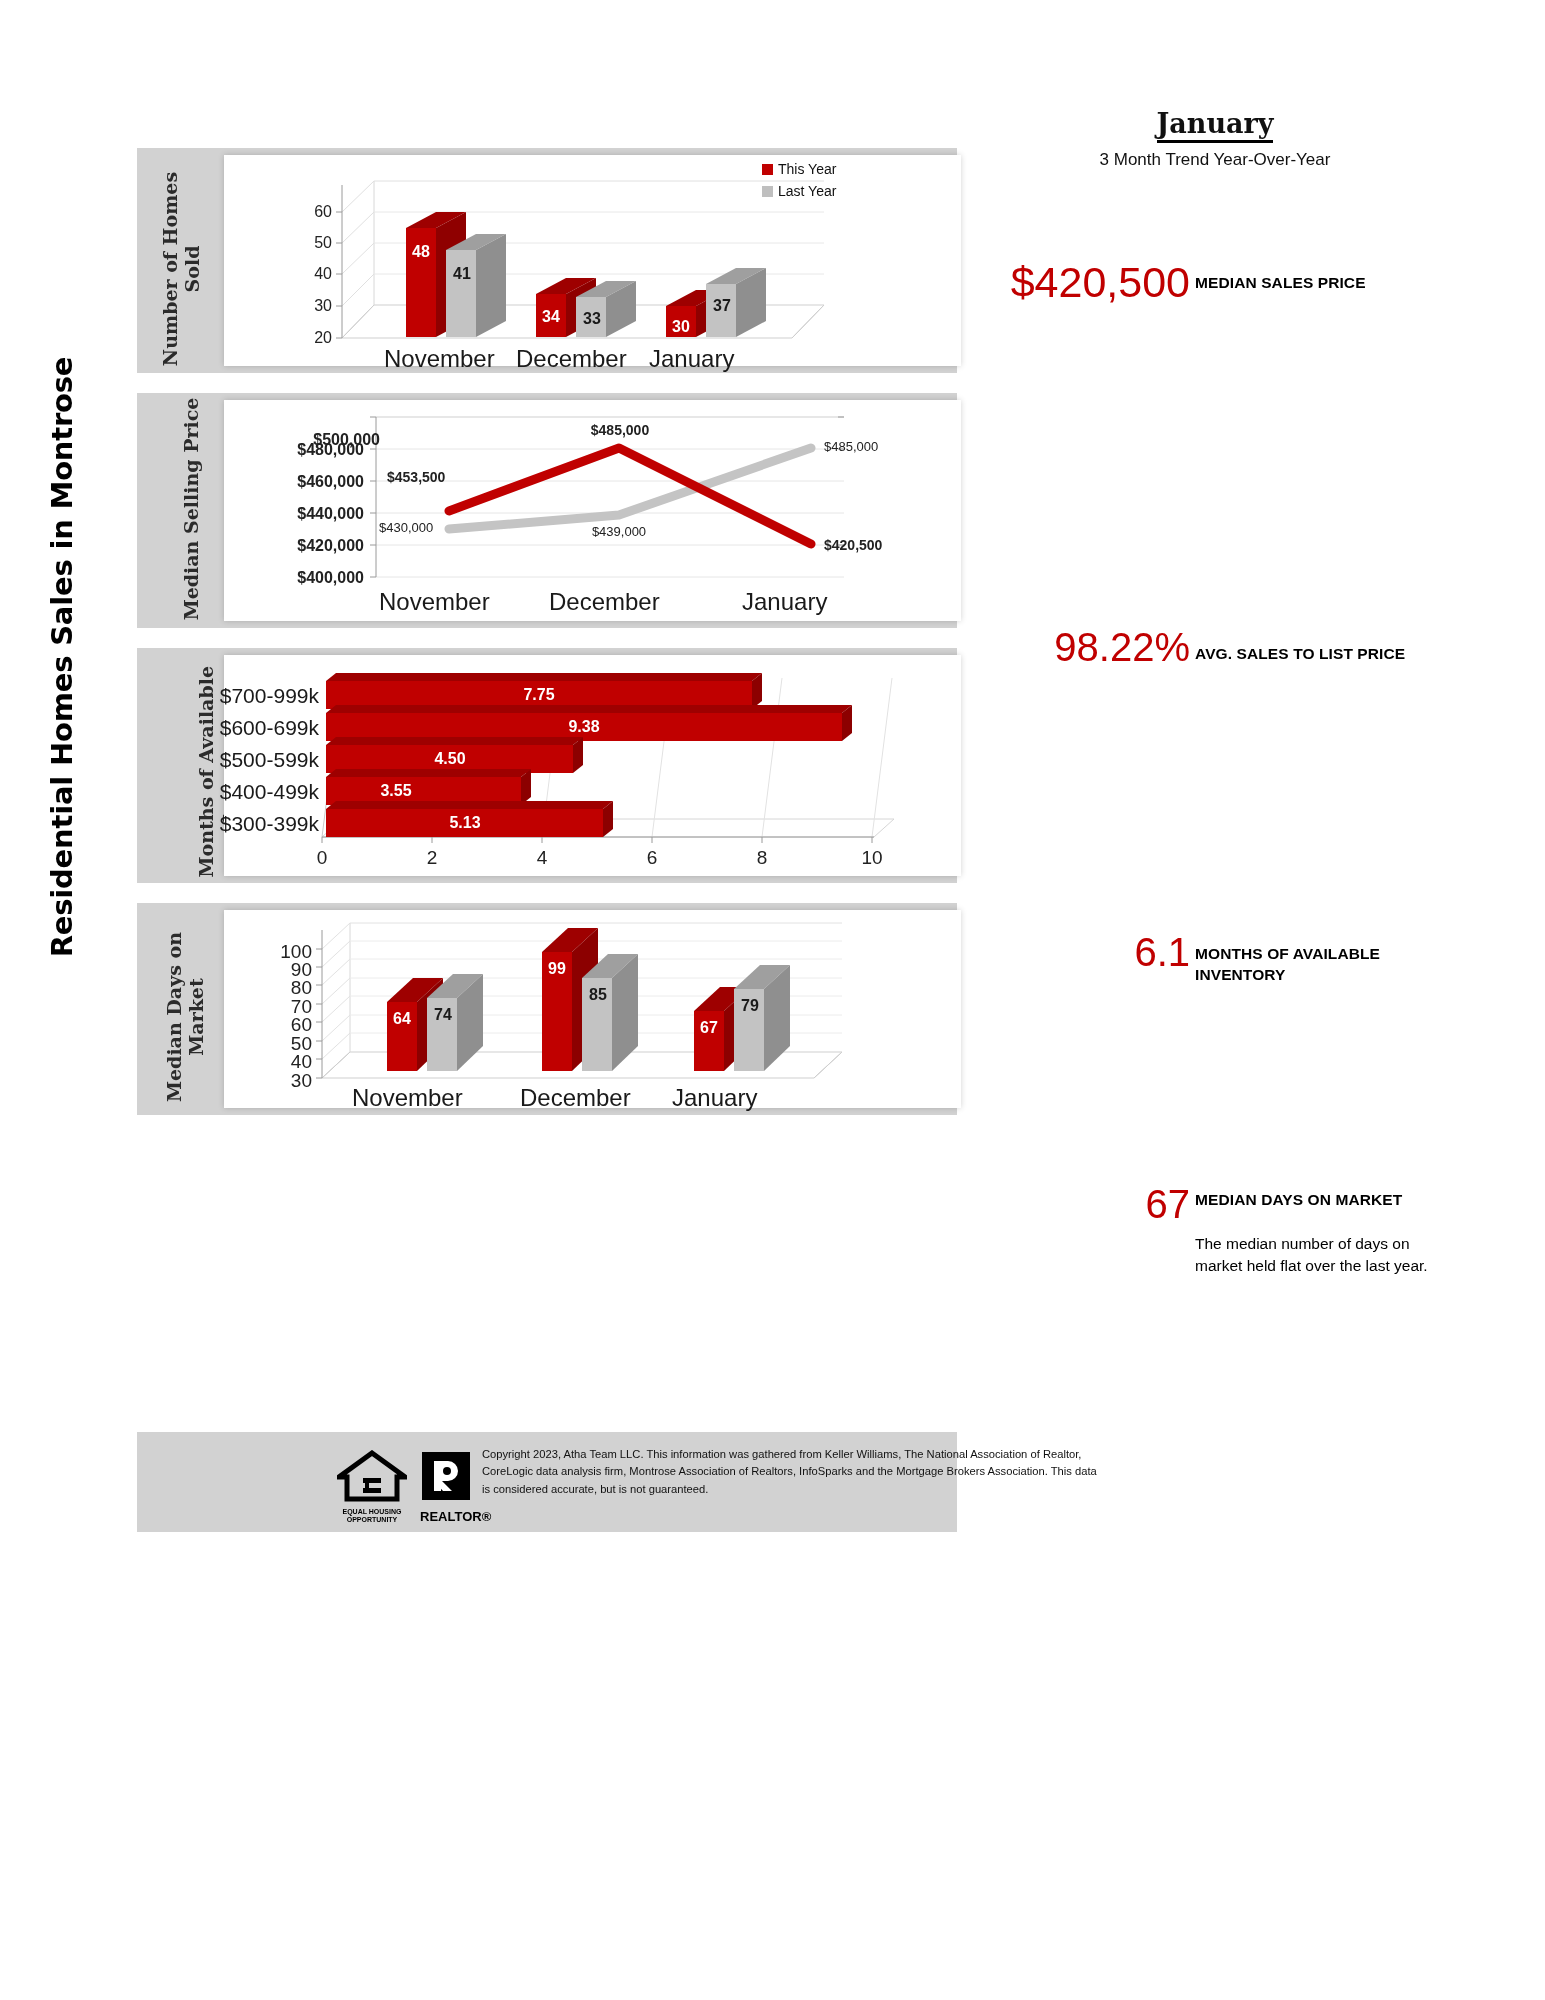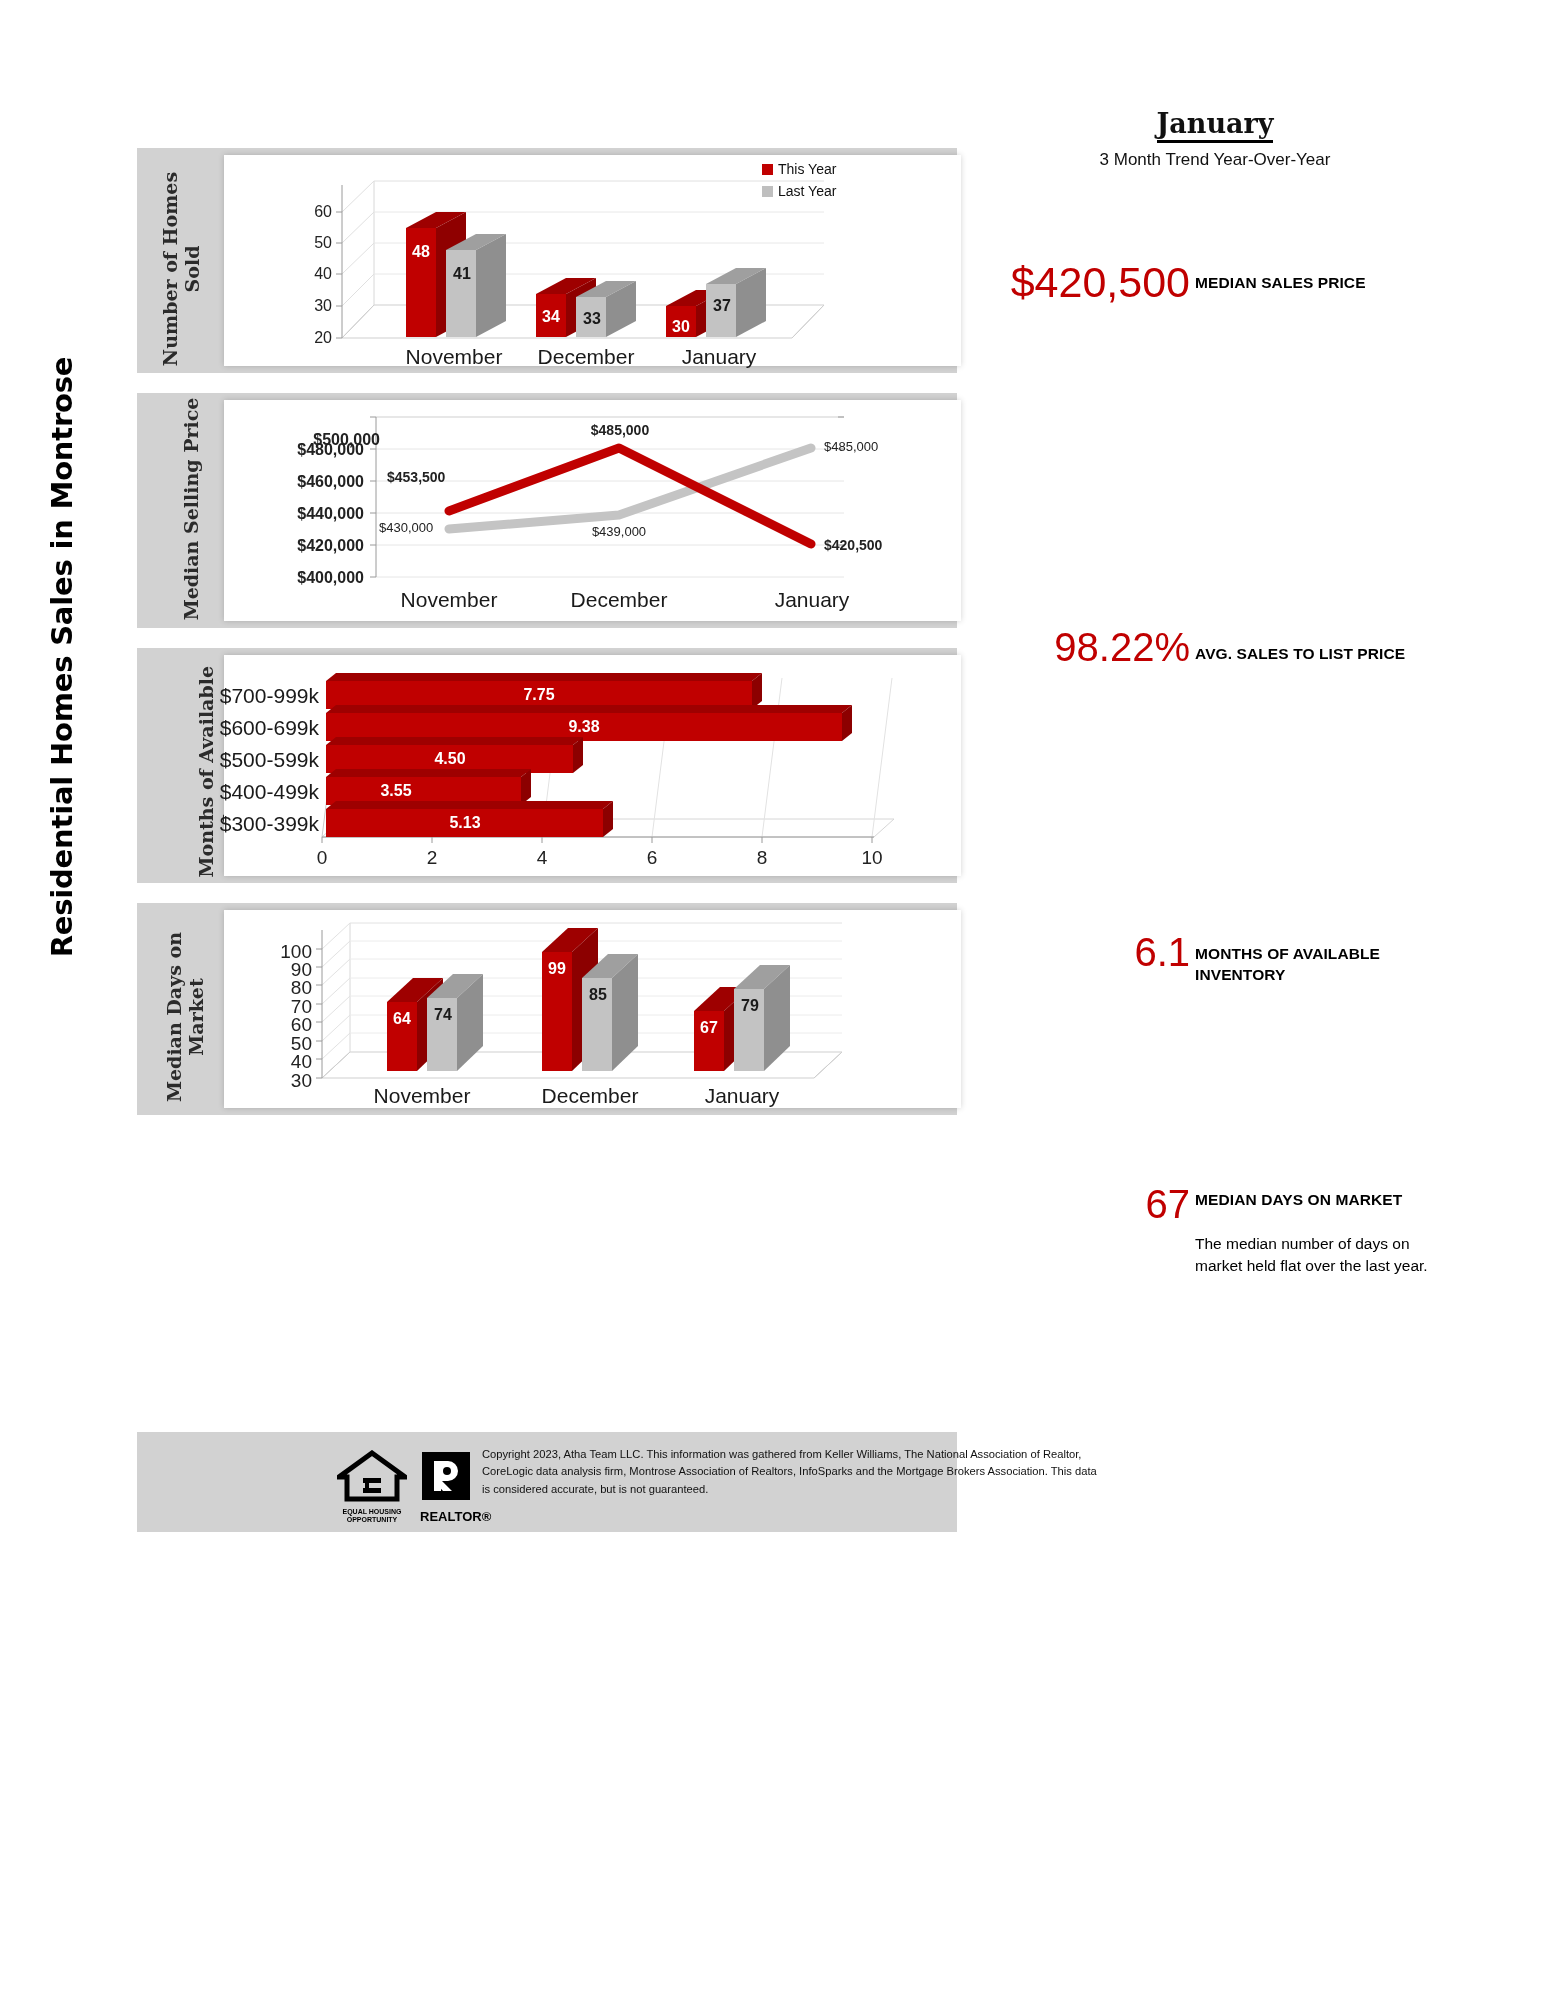--- a/index.html
+++ b/index.html
@@ -51,21 +51,21 @@
     font-family:"DejaVu Serif",serif;font-weight:bold;
     color:#2b2b2b;text-align:center;
     transform-origin:center center;
   }
 
   
   .ax{position:absolute;font-size:16px;color:#222;font-family:"Liberation Sans",sans-serif;}
   .axr{text-align:right;}
   .axc{text-align:center;}
   .monthlab{
-    position:absolute;font-size:21px;color:#1a1a1a;text-align:center;
+    position:absolute;font-size:24px;color:#1a1a1a;text-align:left;
   }
 
   .val{
     position:absolute;font-size:16px;font-weight:bold;text-align:center;
   }
   .val.white{color:#fff;}
   .val.dark{color:#1a1a1a;}
 
   
   .legend{position:absolute;font-size:14px;color:#111;}

